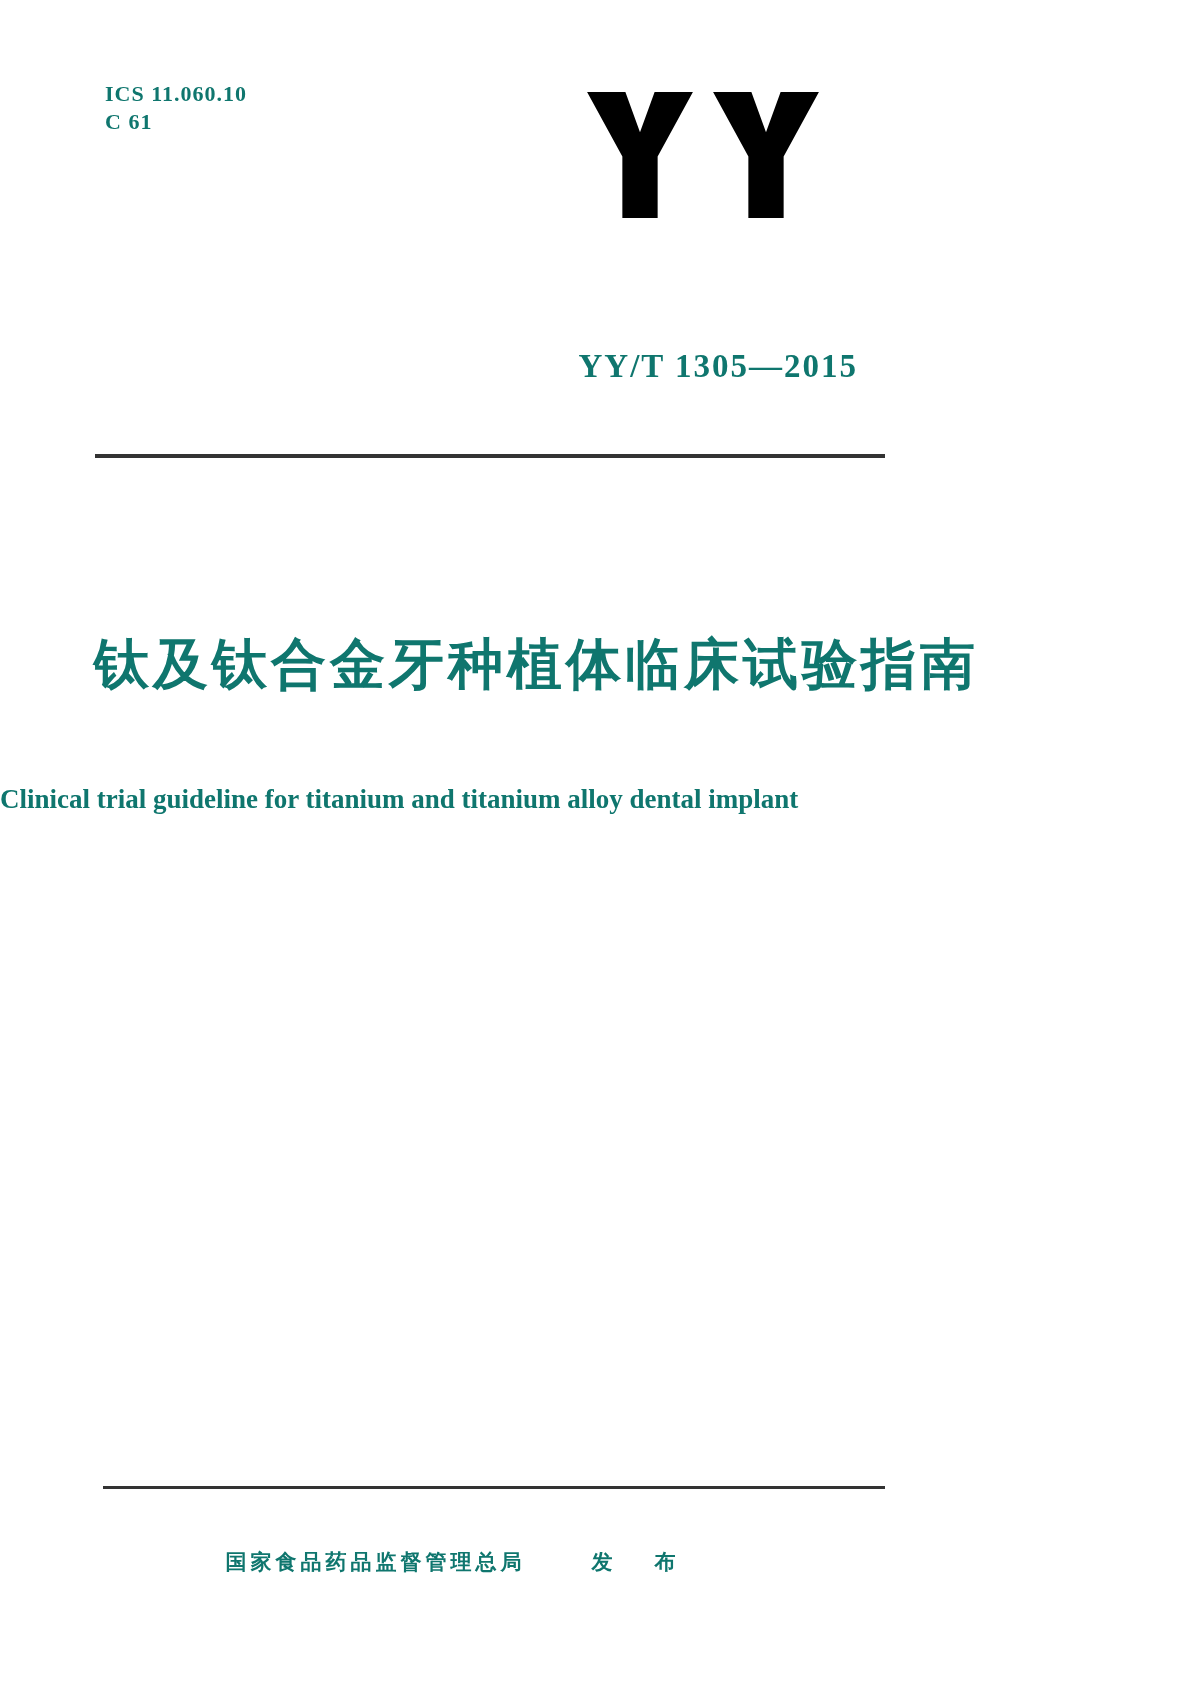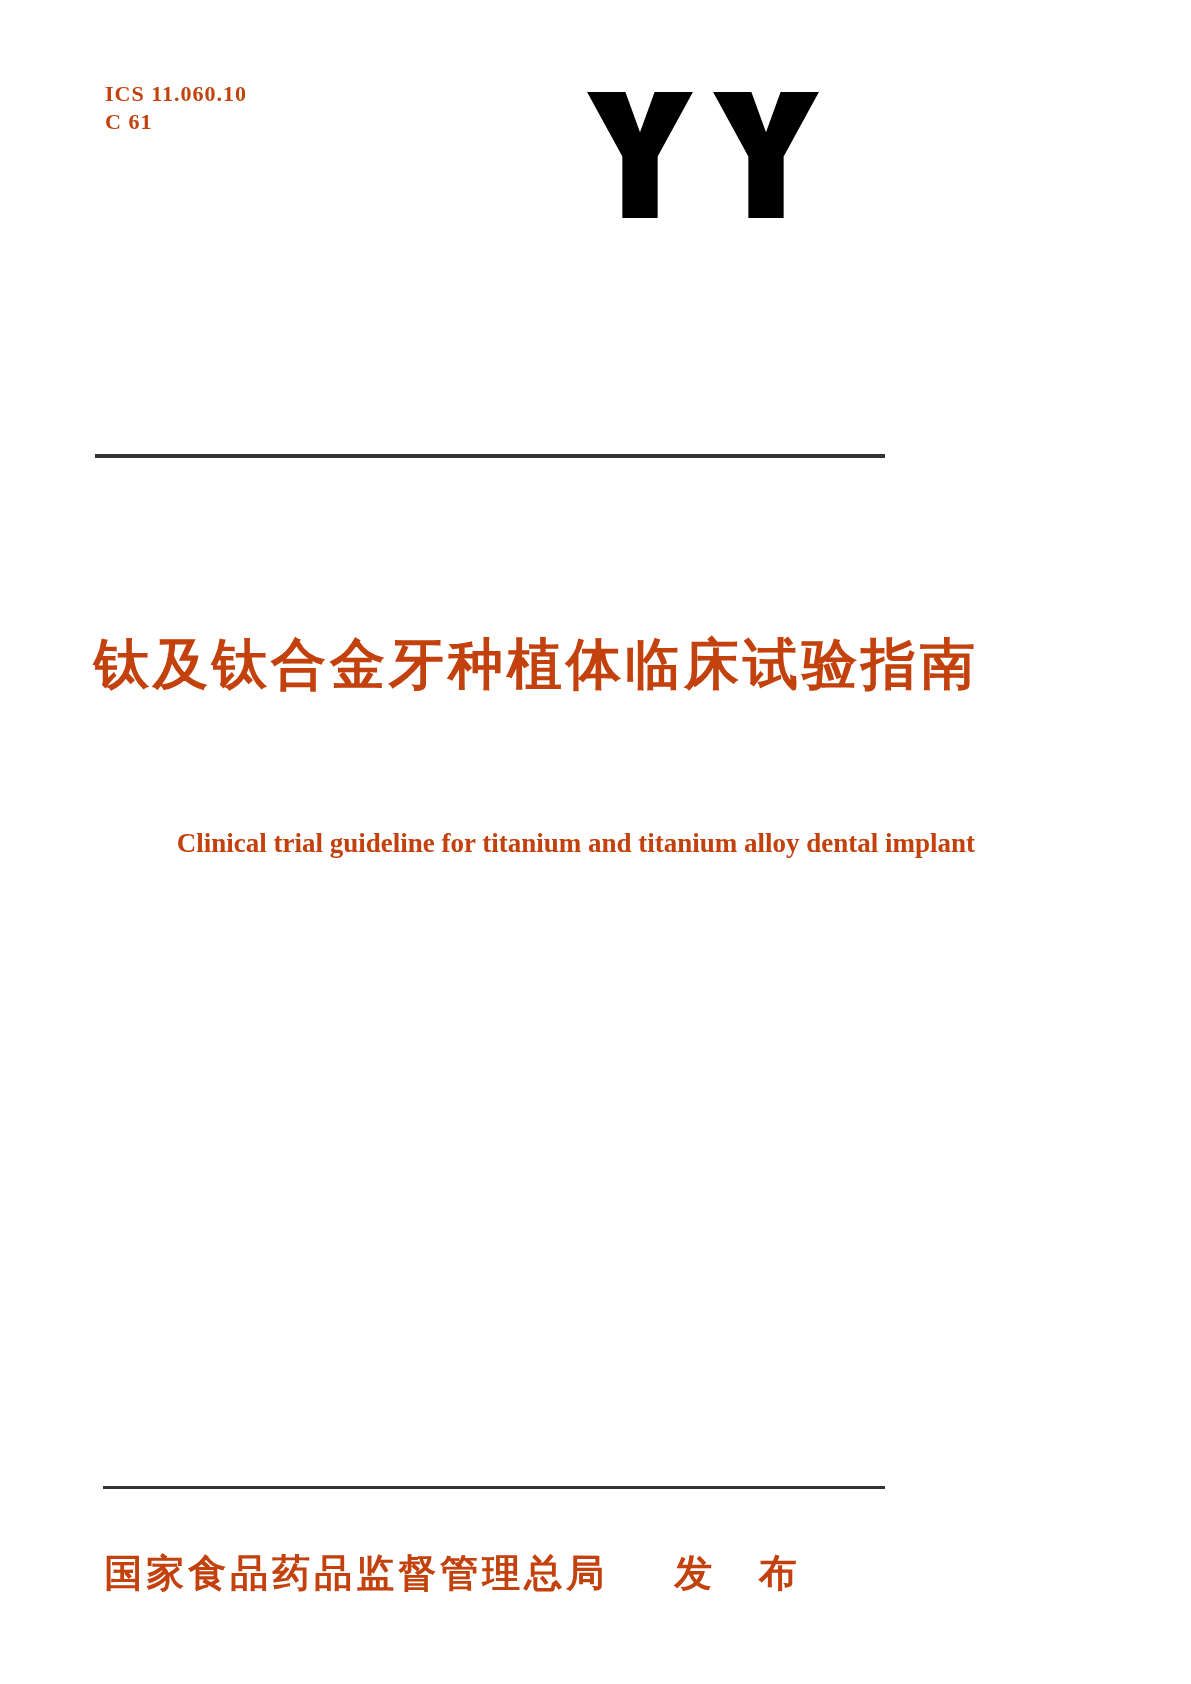--- a/index.html
+++ b/index.html
@@ -5,21 +5,21 @@
   html, body {
     margin: 0;
     padding: 0;
     background: #ffffff;
   }
   .page {
     position: relative;
     width: 999px;
     height: 1684px;
     background: #ffffff;
-    color: #c2410c;
+    color: #0f766e;
     font-family: "Liberation Sans", sans-serif;
     overflow: hidden;
   }
 
   
   .ics-block {
     position: absolute;
     left: 105px;
     top: 80px;
     font-family: "Liberation Serif", serif;
@@ -79,24 +79,24 @@
     right: 20px;
     text-align: right;
     font-size: 55px;
     font-weight: bold;
     letter-spacing: 4px;
     white-space: nowrap;
   }
 
   .doc-title-en {
     position: absolute;
-    top: 828px;
+    top: 784px;
     left: 0;
     right: 24px;
-    text-align: right;
+    text-align: left;
     font-family: "Liberation Serif", serif;
     font-weight: bold;
     font-size: 27px;
     white-space: nowrap;
   }
 
   .date-row {
     position: absolute;
     left: 105px;
     right: 114px;
@@ -115,21 +115,21 @@
     height: 3px;
     background: #333333;
   }
 
   .publisher-row {
     position: absolute;
     top: 1548px;
     left: 0;
     right: 80px;
     text-align: center;
-    font-size: 38px;
+    font-size: 21px;
     font-weight: bold;
     letter-spacing: 4px;
     white-space: nowrap;
   }
   .publisher-gap {
     display: inline-block;
     width: 66px;
   }
   .publish-label {
     letter-spacing: 18px;
@@ -148,20 +148,21 @@
   <div class="yy-logo" aria-label="YY">
     <svg viewBox="0 0 230 125" xmlns="http://www.w3.org/2000/svg" aria-hidden="true">
       <polygon points="0,0 38,0 52.5,40 67,0 105,0 70,64 70,125 35,125 35,64" fill="#000000"></polygon>
       <g transform="translate(125,0)">
         <polygon points="0,0 38,0 52.5,40 67,0 105,0 70,64 70,125 35,125 35,64" fill="#000000"></polygon>
       </g>
     </svg>
   </div>
 
 
+  <div class="std-number">YY/T 1305—2015</div>
 
   <div class="rule-top"></div>
 
   <div class="doc-title-zh">钛及钛合金牙种植体临床试验指南</div>
 
   <div class="doc-title-en">Clinical trial guideline for titanium and titanium alloy dental implant</div>
 
 
   <div class="rule-bottom"></div>
 

